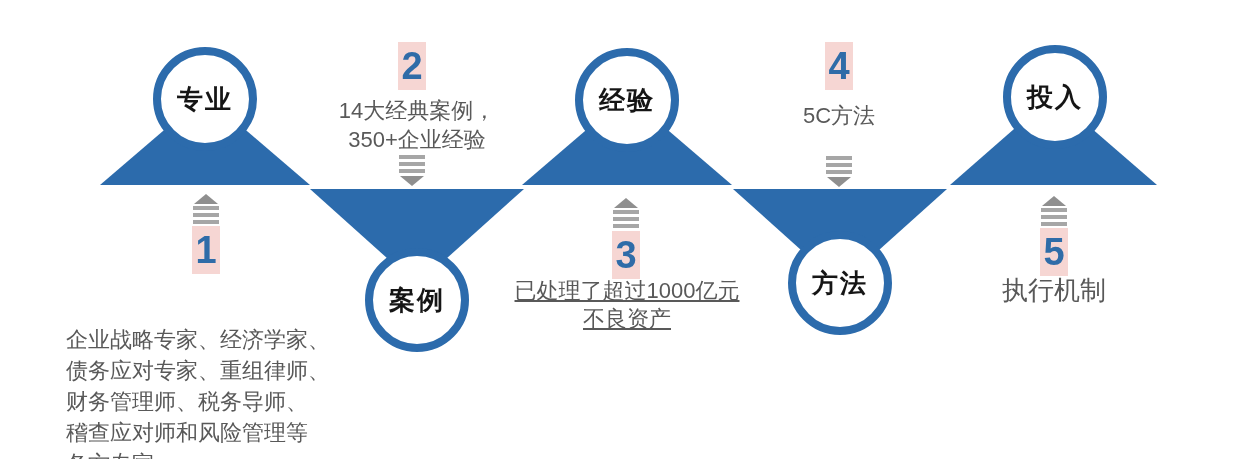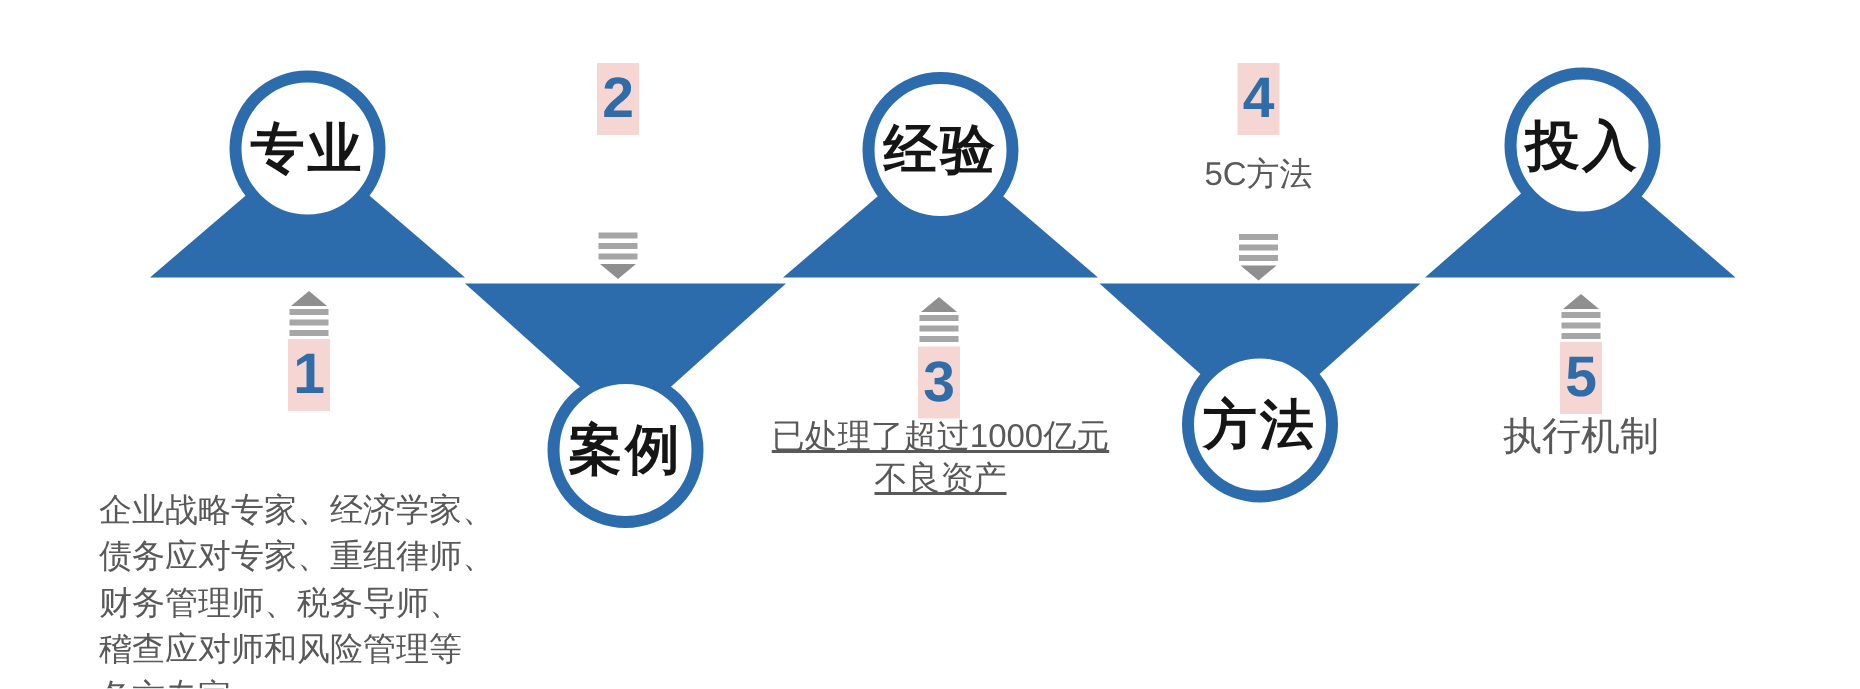--- a/index.html
+++ b/index.html
@@ -16,21 +16,21 @@
   .canvas{
     position:relative;width:1240px;height:459px;background:#ffffff;overflow:hidden;
   }
   .band{position:absolute;left:0;top:0;z-index:1;}
   .tri{fill:var(--primary-blue);}
   .circle{
     position:absolute;width:104px;height:104px;border:8px solid var(--primary-blue);
     border-radius:50%;background:#ffffff;display:flex;align-items:center;justify-content:center;
     z-index:2;
   }
-  .circle span{font-size:36px;font-weight:700;color:var(--label-black);letter-spacing:2px;white-space:nowrap;}
+  .circle span{font-size:26px;font-weight:700;color:var(--label-black);letter-spacing:2px;white-space:nowrap;}
   .c1{left:153px;top:47px;}
   .c2{left:365px;top:248px;}
   .c3{left:575px;top:48px;}
   .c4{left:788px;top:231px;}
   .c5{left:1003px;top:45px;}
   .badge{
     position:absolute;width:28px;height:48px;background:var(--badge-pink);
     color:var(--number-blue);font-size:38px;font-weight:600;line-height:46px;
     display:flex;align-items:center;justify-content:center;z-index:3;
   }
@@ -126,19 +126,21 @@
       <div class="bar"></div>
       <div class="bar"></div>
       <div class="tri-down"></div>
   </div>
 
   <div class="desc t1">企业战略专家、经济学家、
 债务应对专家、重组律师、
 财务管理师、税务导师、
 稽查应对师和风险管理等
 各方专家</div>
+  <div class="desc t2">14大经典案例，
+350+企业经验</div>
   <div class="desc t3">已处理了超过1000亿元
 不良资产</div>
   <div class="desc t4">5C方法</div>
   <div class="desc t5">执行机制</div>
 
 
 </div>
 
 </body></html>

